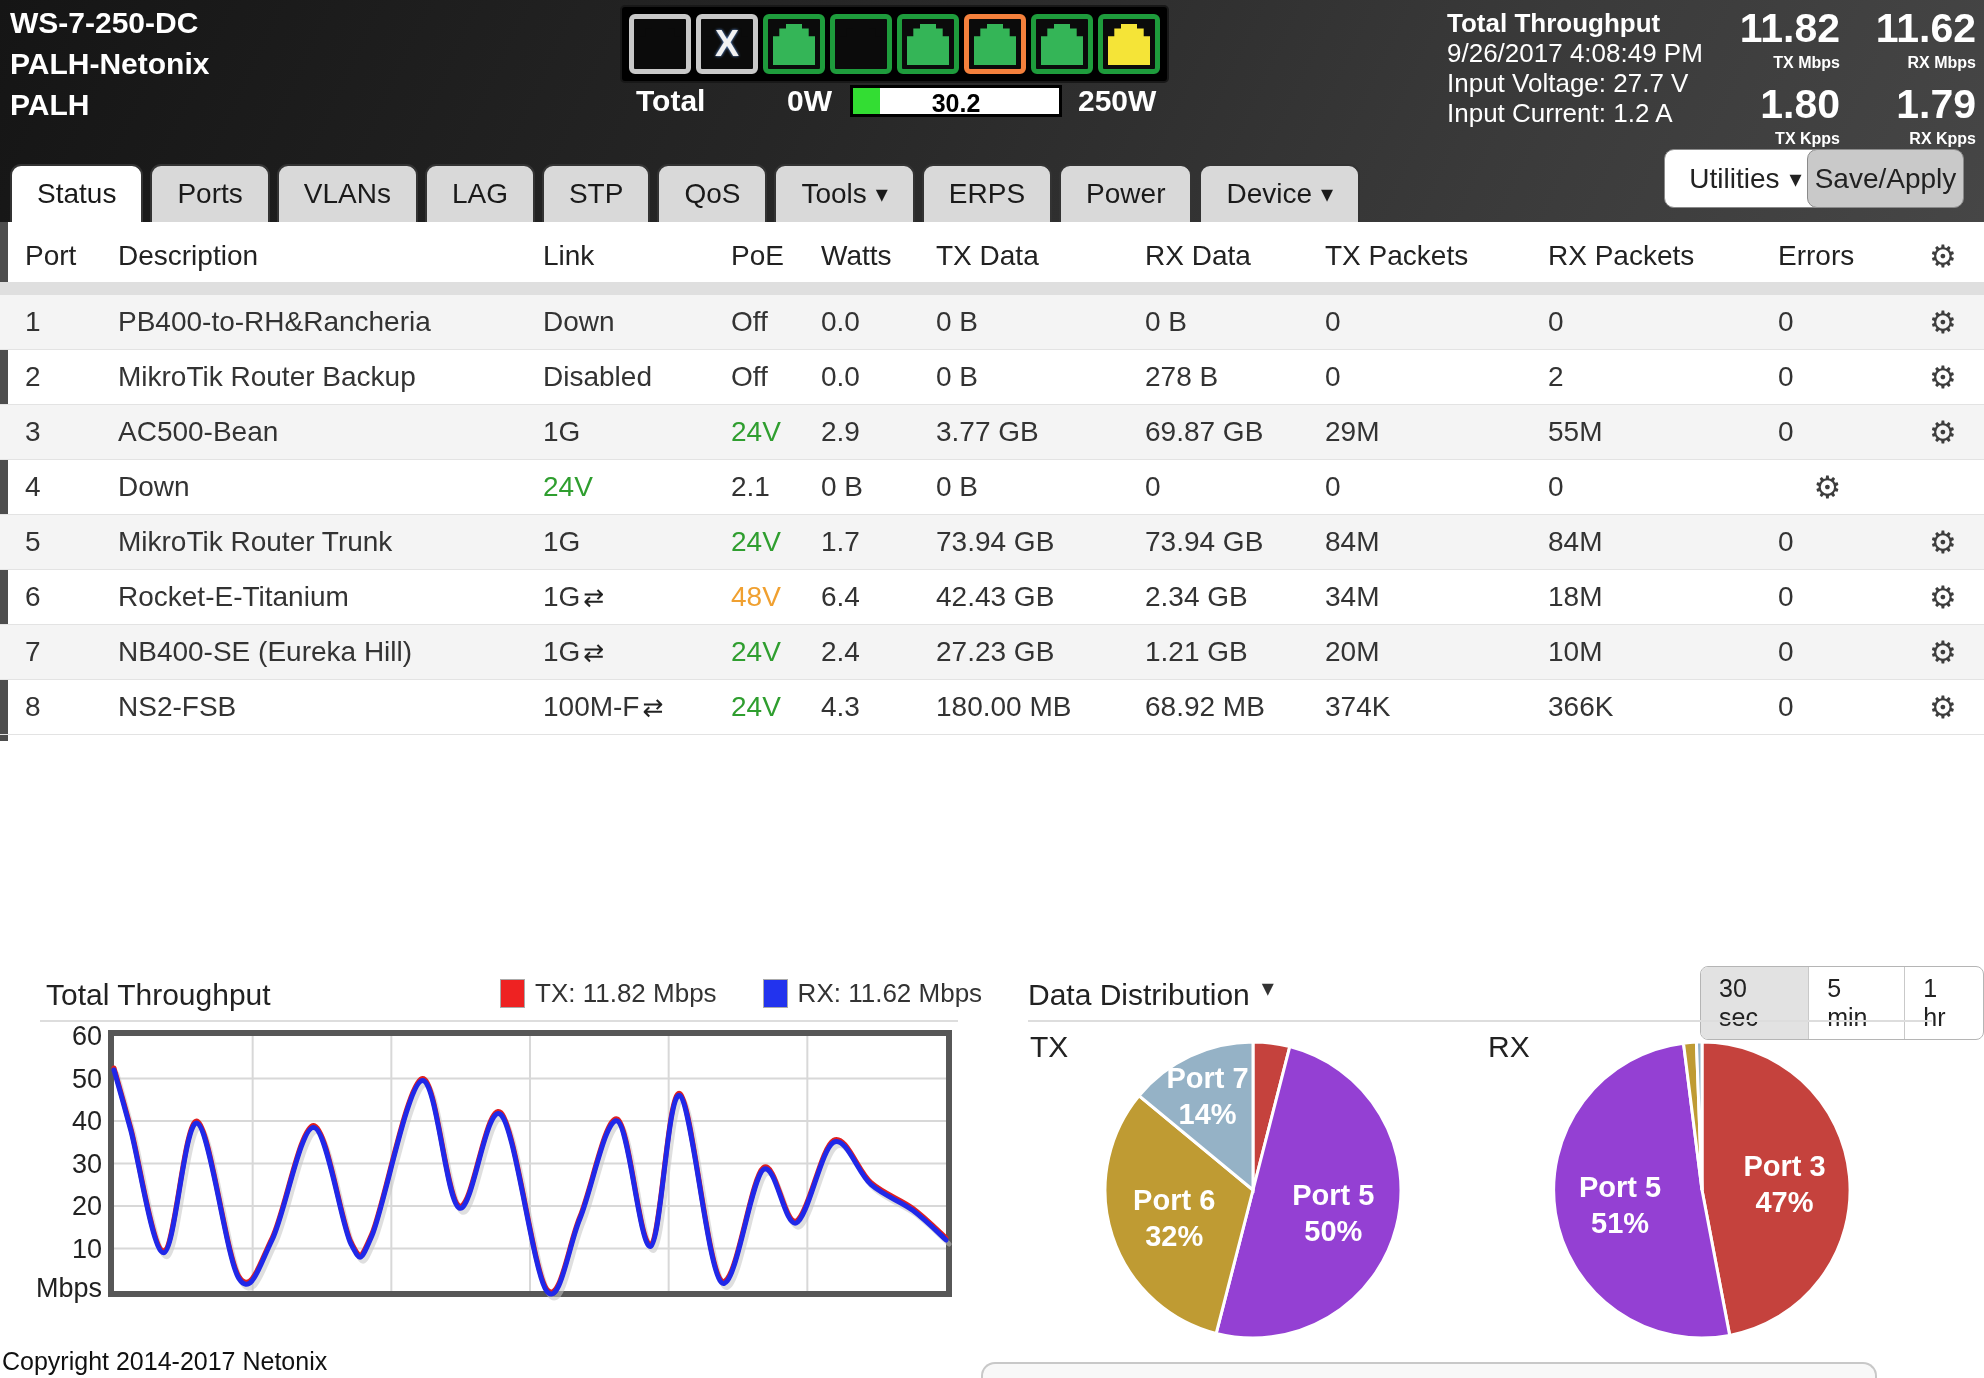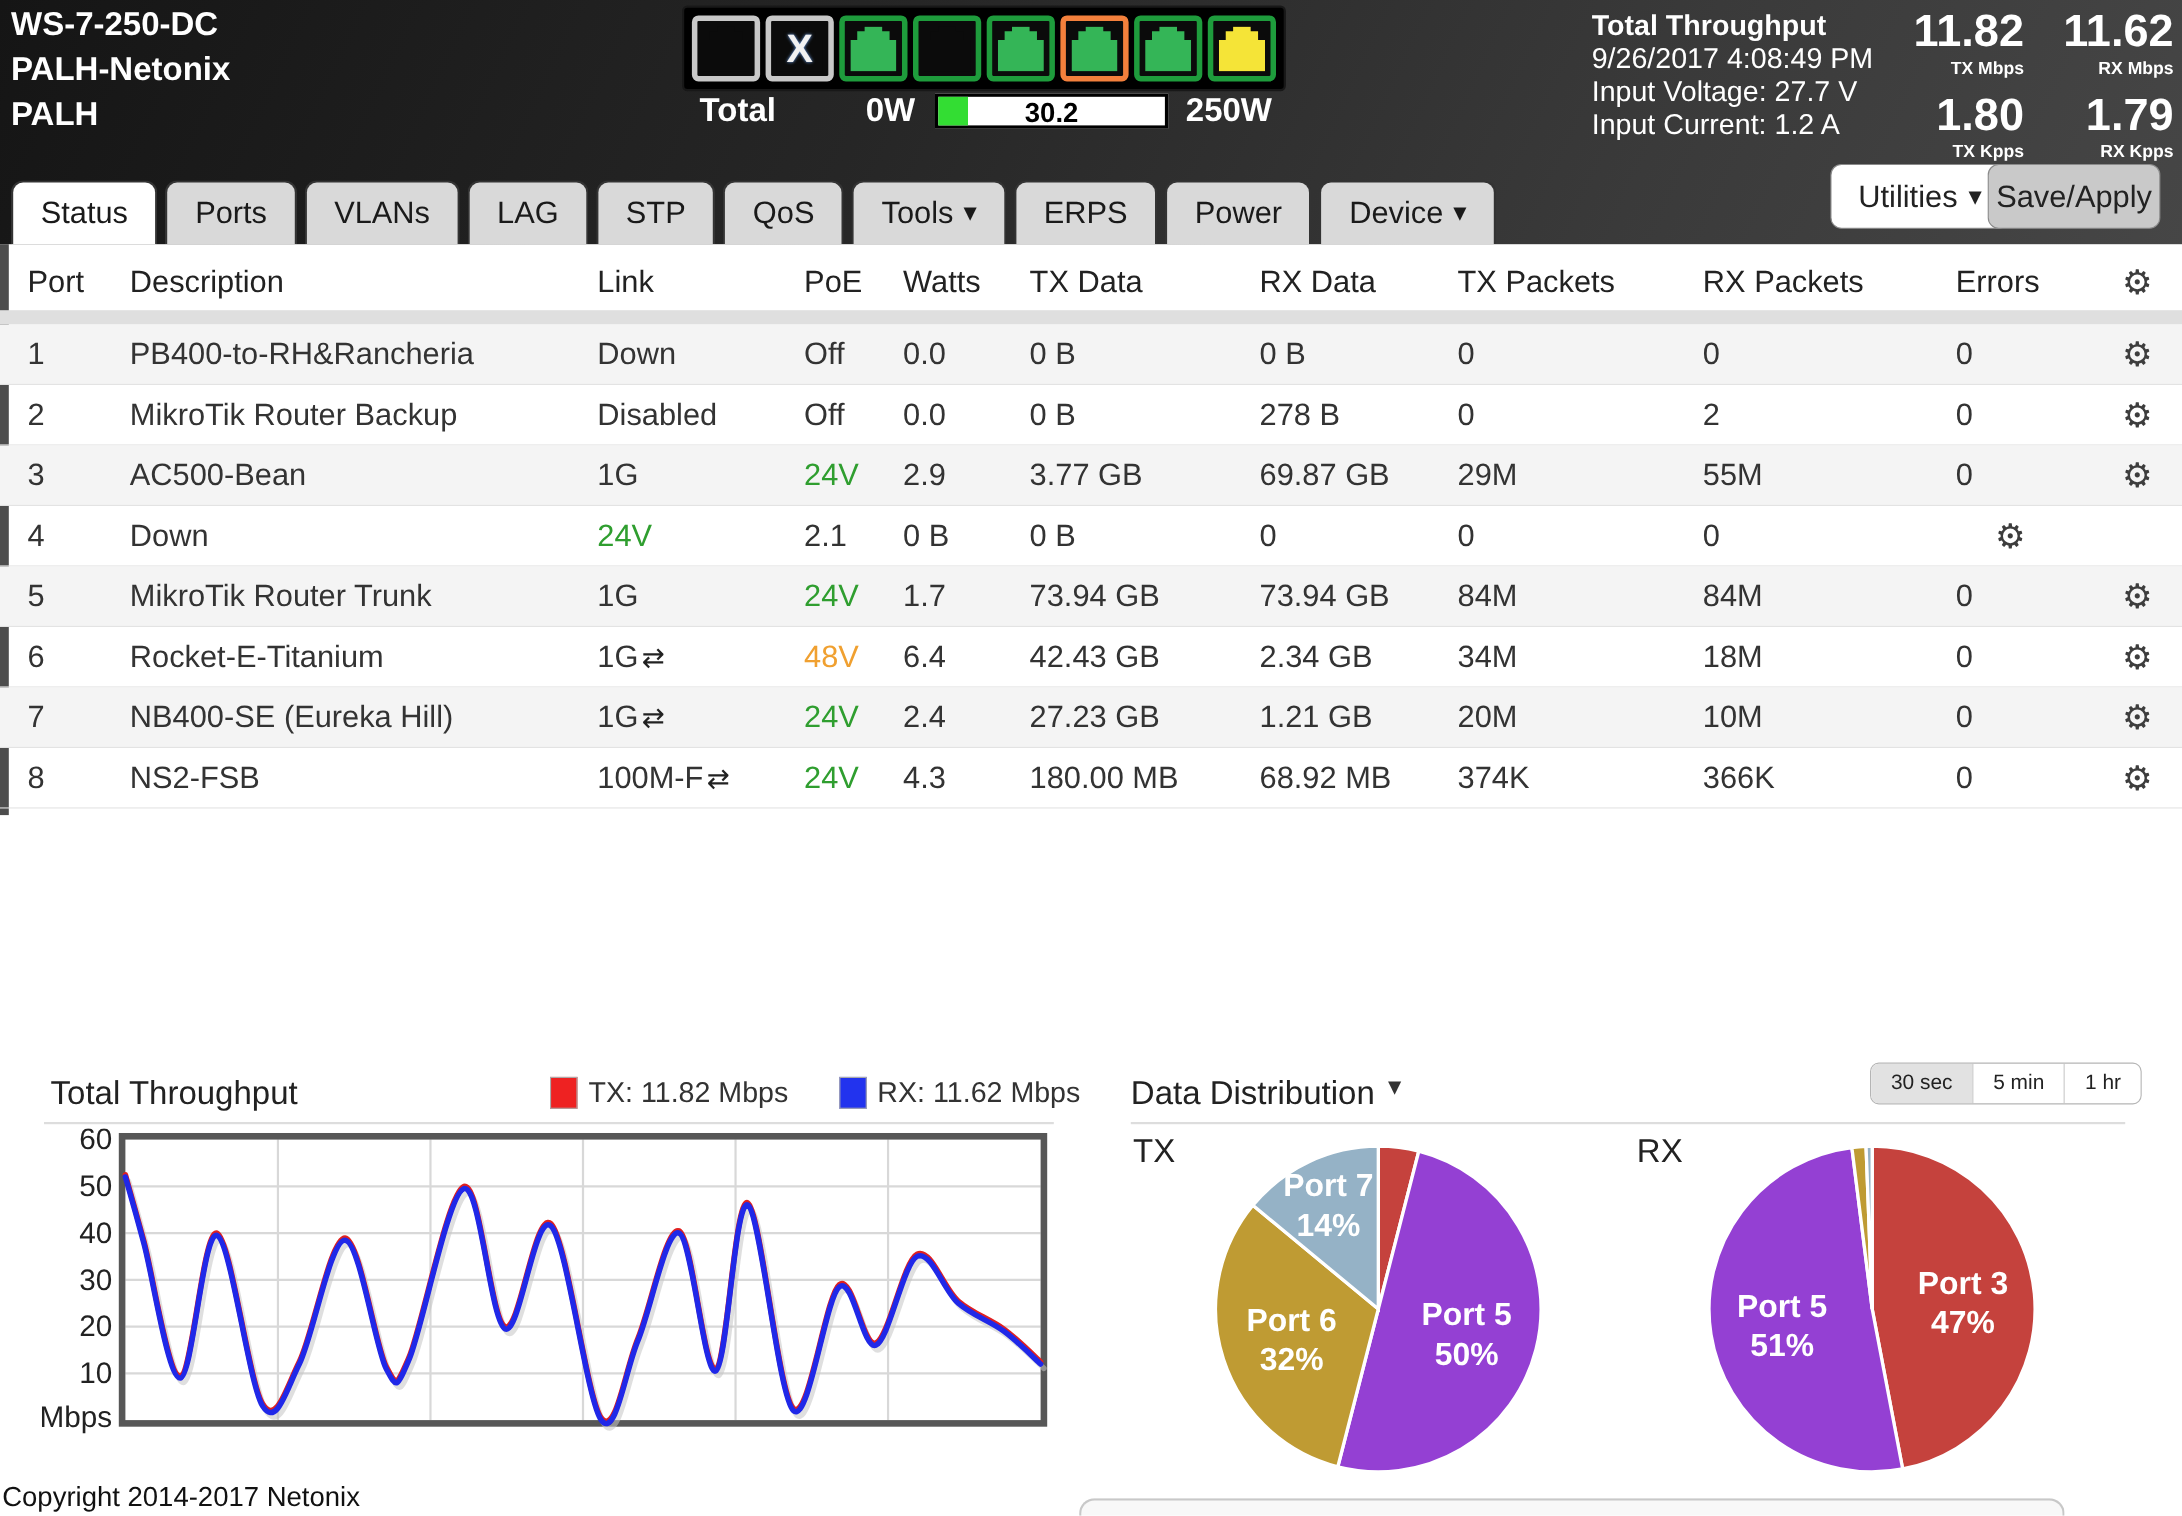--- a/index.html
+++ b/index.html
@@ -72,21 +72,21 @@
   .legend-item { display:flex; align-items:center; gap:10px; }
   .swatch { width:25px; height:29px; border:1px solid #aaa; }
   .rule-left  { position:absolute; left:40px;  top:1020px; width:918px; border-top:2px solid #ddd; }
   .rule-right { position:absolute; left:1028px; top:1020px; width:904px; border-top:2px solid #ddd; }
   .line-chart-svg { position:absolute; left:38px; top:1026px; }
 
   .dist-title { position:absolute; left:1028px; top:978px; font-size:30px; color:#222; display:flex; gap:12px; cursor:pointer; }
   .dist-title .caret { color:#333; }
   .range-group { position:absolute; left:1700px; top:966px; display:flex; border:1px solid #b5b5b5;
                  border-radius:8px; overflow:hidden; background:#fff; }
-  .range-btn { padding:7px 18px; font-size:19px; color:#222; cursor:pointer; border-left:1px solid #c9c9c9; }
+  .range-btn { padding:7px 18px; font-size:25px; color:#222; cursor:pointer; border-left:1px solid #c9c9c9; }
   .range-btn:first-child { border-left:none; }
   .range-btn.active { background:#e2e2e2; }
   .pie-label-tx { position:absolute; left:1030px; top:1030px; font-size:30px; color:#222; }
   .pie-label-rx { position:absolute; left:1488px; top:1030px; font-size:30px; color:#222; }
   .pie-svg { position:absolute; }
 
   .bottom-panel { position:absolute; left:981px; top:1362px; width:896px; height:22px; background:#f8f8f8;
                   border:2px solid #c8c8c8; border-bottom:none; border-radius:14px 14px 0 0; }
   .copyright { position:absolute; left:2px; top:1347px; font-size:25px; color:#111; }
 </style>

